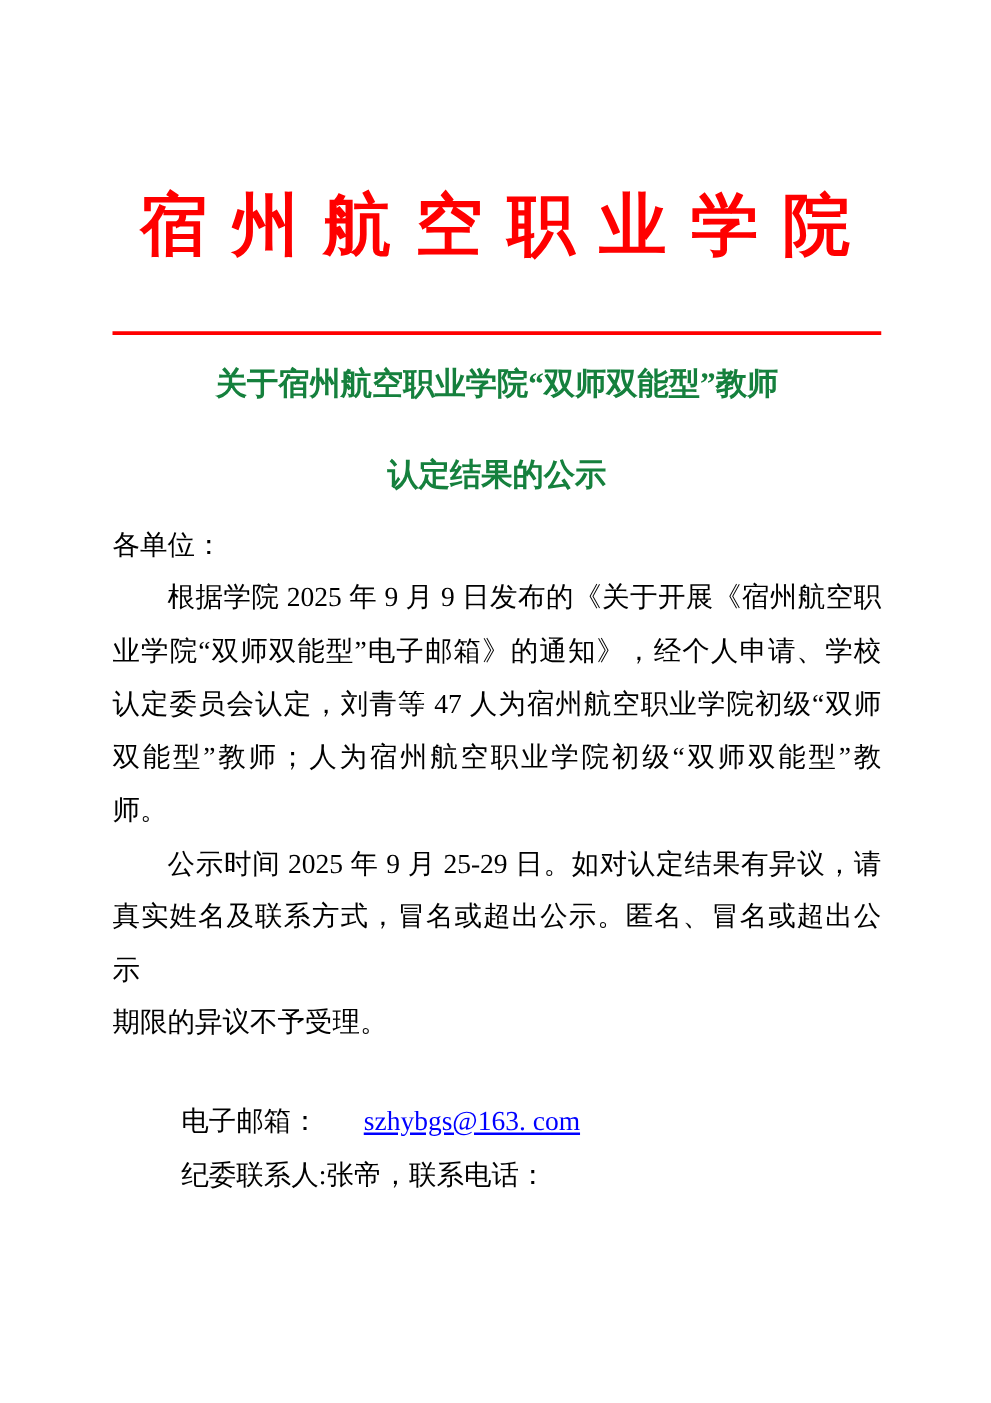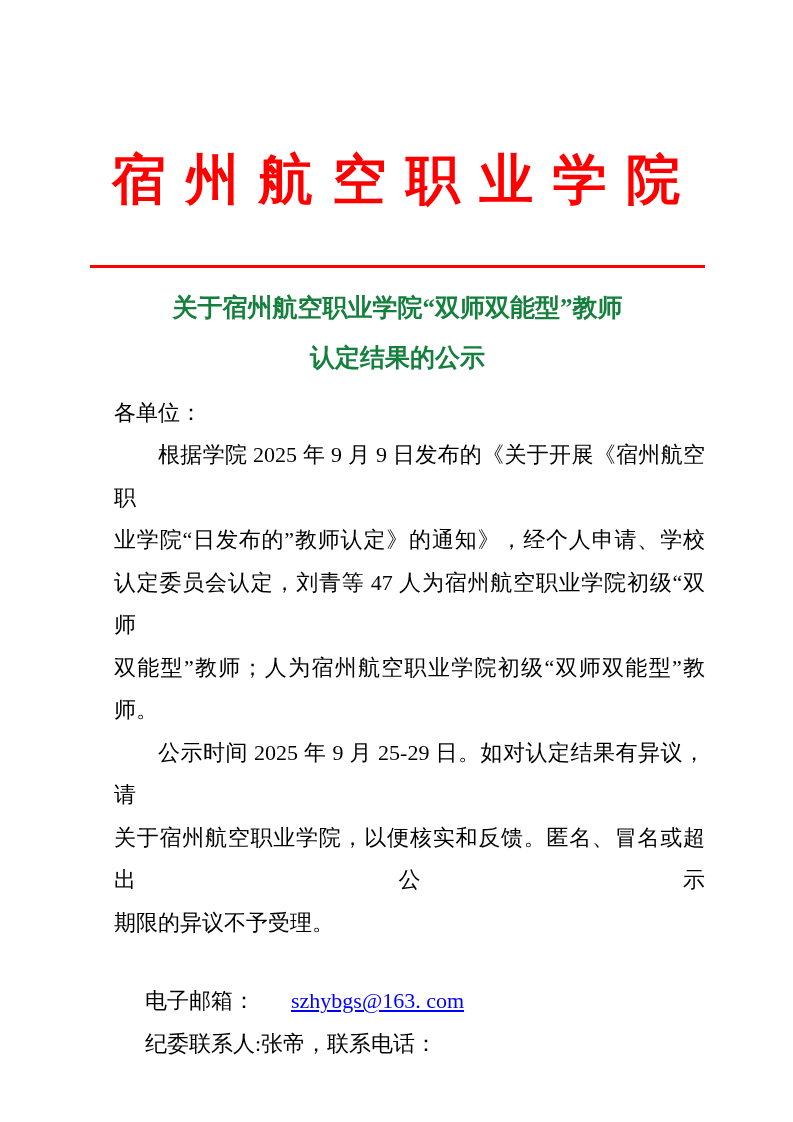--- a/index.html
+++ b/index.html
@@ -36,27 +36,26 @@
     text-align: center;
     font-weight: bold;
     font-size: 25px;
     color: #15803d;
   }
   .title-line1 {
     margin-top: 27px;
     line-height: 25px;
   }
   .title-line2 {
-    margin-top: 25px;
+    margin-top: 48px;
     line-height: 25px;
   }
   .doc-body {
     margin-top: 22px;
     font-size: 22px;
-    margin-left: 24px;
   }
   .doc-line {
     line-height: 42.5px;
     text-align: justify;
     text-align-last: justify;
   }
   .doc-line.left {
     text-align: left;
     text-align-last: left;
   }
@@ -89,27 +88,27 @@
 
   <div class="doc-title">
     <div class="title-line1">关于宿州航空职业学院“双师双能型”教师</div>
     <div class="title-line2">认定结果的公示</div>
   </div>
 
   <div class="doc-body">
     <div class="doc-line left">各单位：</div>
 
     <div class="doc-line indent">根据学院 2025 年 9 月 9 日发布的《关于开展《宿州航空职</div>
-    <div class="doc-line">业学院“日发布的”教师认定》的通知》，经个人申请、学校</div>
+    <div class="doc-line">业学院“双师双能型”电子邮箱》的通知》，经个人申请、学校</div>
     <div class="doc-line">认定委员会认定，刘青等 47 人为宿州航空职业学院初级“双师</div>
     <div class="doc-line">双能型”教师；人为宿州航空职业学院初级“双师双能型”教</div>
     <div class="doc-line left">师。</div>
 
     <div class="doc-line indent">公示时间 2025 年 9 月 25-29 日。如对认定结果有异议，请</div>
-    <div class="doc-line">关于宿州航空职业学院，以便核实和反馈。匿名、冒名或超出公示</div>
+    <div class="doc-line">真实姓名及联系方式，冒名或超出公示。匿名、冒名或超出公示</div>
     <div class="doc-line left">期限的异议不予受理。</div>
   </div>
 
   <div class="contacts">
     <div class="contact-line">
       <span>电子邮箱：</span><a href="#" class="email-link">szhybgs@163. com</a>
     </div>
     <div class="contact-line">纪委联系人:张帝，联系电话：</div>
   </div>
 

